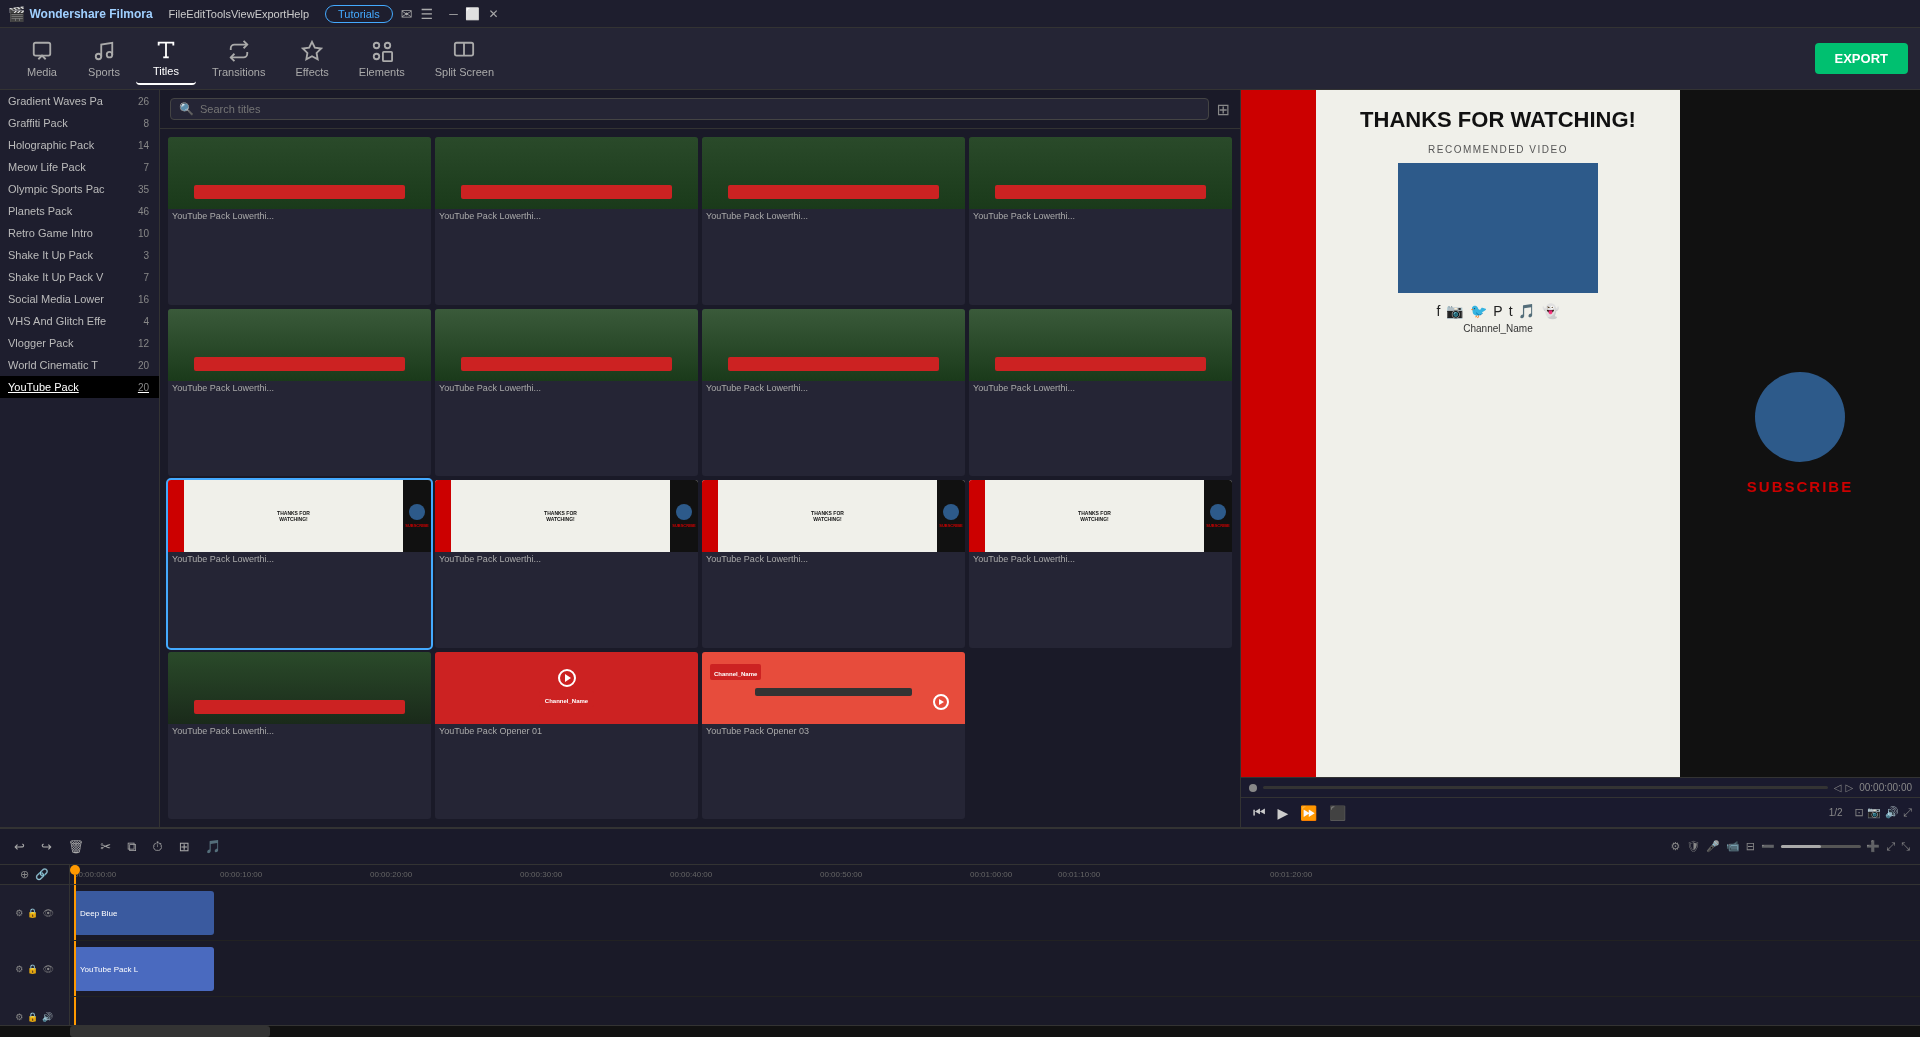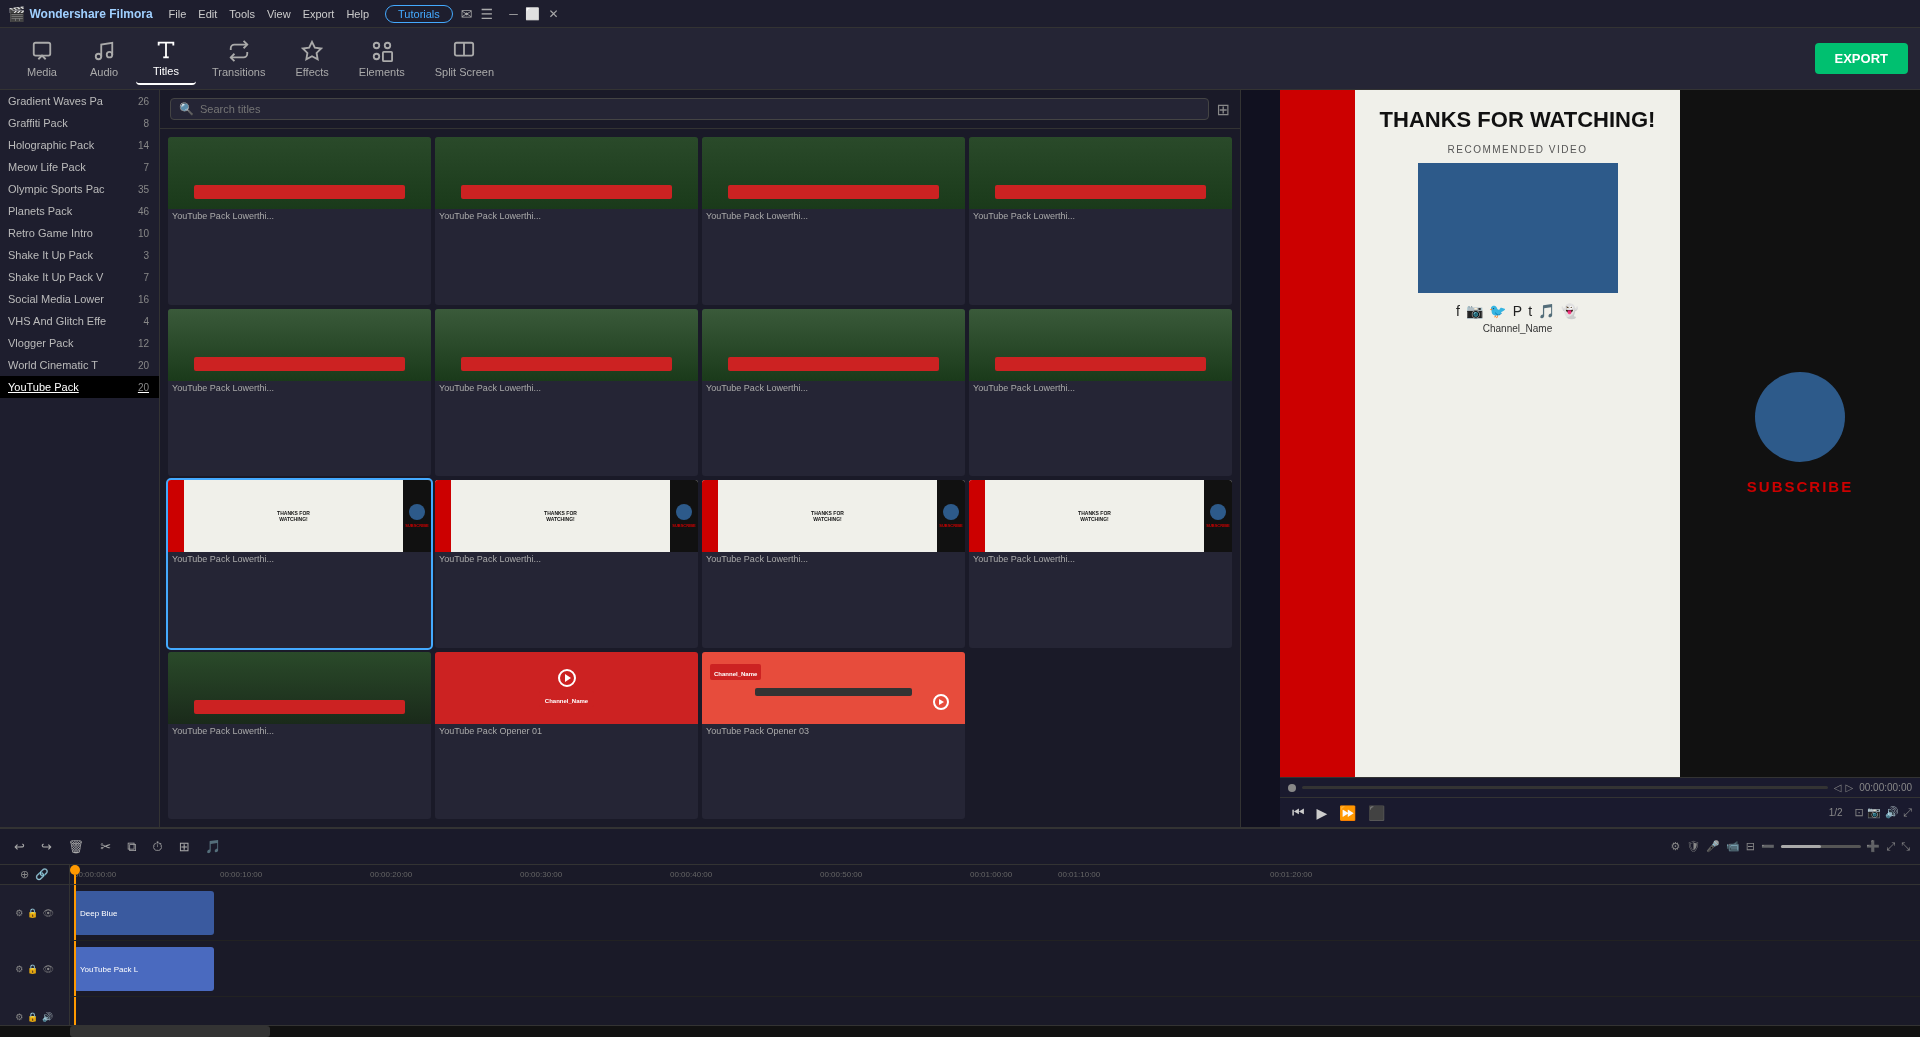--- a/index.html
+++ b/index.html
@@ -1,21 +1,21 @@
 <!DOCTYPE html>
 <html><head>
   <meta charset="utf-8">
   <style>
     * { box-sizing: border-box; margin: 0; padding: 0; }
     body { background: #1a1a2e; color: #ccc; font-family: 'Segoe UI', sans-serif; font-size: 12px; overflow: hidden; width: 1920px; height: 1037px; }
 
     
     .topbar { background: #1e1e2e; height: 28px; display: flex; align-items: center; padding: 0 8px; gap: 16px; border-bottom: 1px solid #333; }
     .topbar .app-name { color: #a0d0ff; font-size: 12px; font-weight: 600; display: flex; align-items: center; gap: 4px; }
-    .topbar .menu-items { display: flex; gap: 12px; font-size: 11px; color: #ccc; }
+    .topbar .menu-items { display: flex; font-size: 11px; color: #ccc; }
     .topbar .menu-items span { cursor: pointer; }
     .topbar .title { flex: 1; text-align: center; font-size: 11px; color: #aaa; }
     .topbar .actions { display: flex; gap: 8px; align-items: center; }
     .tutorials-btn { background: transparent; border: 1.5px solid #4af; color: #4af; border-radius: 12px; padding: 2px 12px; font-size: 11px; cursor: pointer; }
 
     
     .toolbar { background: #252535; height: 62px; display: flex; align-items: center; padding: 0 12px; gap: 2px; border-bottom: 1px solid #333; }
     .toolbar-item { display: flex; flex-direction: column; align-items: center; justify-content: center; gap: 4px; padding: 6px 14px; cursor: pointer; border-radius: 4px; color: #aaa; font-size: 11px; min-width: 60px; }
     .toolbar-item.active { color: #fff; border-bottom: 2px solid #fff; }
     .toolbar-item svg { width: 22px; height: 22px; }
@@ -43,21 +43,21 @@
     
     .thumb-grid { display: grid; grid-template-columns: repeat(4, 1fr); gap: 4px; padding: 8px; overflow-y: auto; flex: 1; }
     .thumb-grid::-webkit-scrollbar { width: 4px; }
     .thumb-grid::-webkit-scrollbar-track { background: #1a1a2a; }
     .thumb-grid::-webkit-scrollbar-thumb { background: #444; border-radius: 2px; }
     .thumb-item { cursor: pointer; border-radius: 3px; overflow: hidden; background: #252535; }
     .thumb-img { width: 100%; height: 72px; object-fit: cover; position: relative; display: flex; align-items: center; justify-content: center; }
     .thumb-label { padding: 2px 4px 4px; font-size: 9px; color: #aaa; white-space: nowrap; overflow: hidden; text-overflow: ellipsis; }
 
     
-    .preview-panel { width: 680px; background: #111120; border-left: 1px solid #333; display: flex; flex-direction: column; flex-shrink: 0; padding-left: 39px; }
+    .preview-panel { width: 680px; background: #111120; border-left: 1px solid #333; display: flex; flex-direction: column; flex-shrink: 0; }
     .preview-area { flex: 1; display: flex; align-items: center; justify-content: center; background: #0a0a18; position: relative; overflow: hidden; }
     .ctrl-btn { background: none; border: none; color: #ccc; cursor: pointer; font-size: 14px; padding: 2px 4px; }
     .playback-bar { display: flex; align-items: center; padding: 4px 8px; background: #1a1a2e; border-top: 1px solid #333; gap: 4px; }
 
     
     .timeline-section { height: 210px; background: #161625; border-top: 2px solid #333; display: flex; flex-direction: column; }
     .timeline-toolbar { height: 36px; background: #1a1a2a; display: flex; align-items: center; padding: 0 10px; gap: 8px; border-bottom: 1px solid #333; }
     .tl-btn { background: none; border: none; color: #aaa; cursor: pointer; font-size: 13px; padding: 2px 4px; }
     .tl-right { margin-left: auto; display: flex; align-items: center; gap: 6px; }
     .track-controls { width: 70px; background: #1e1e2e; display: flex; align-items: center; justify-content: center; gap: 4px; flex-shrink: 0; border-right: 1px solid #333; padding: 0 4px; }
@@ -100,21 +100,21 @@
         <polyline points="8 21 12 17 16 21"></polyline>
       </svg>
     <span>Media</span>
   </div>
   <div class="toolbar-item">
     <svg viewBox="0 0 24 24" fill="none" stroke="currentColor" stroke-width="2">
         <path d="M9 18V5l12-2v13"></path>
         <circle cx="6" cy="18" r="3"></circle>
         <circle cx="18" cy="16" r="3"></circle>
       </svg>
-    <span>Audio</span>
+    <span>Sports</span>
   </div>
   <div class="toolbar-item active">
     <svg viewBox="0 0 24 24" fill="none" stroke="currentColor" stroke-width="2">
         <path d="M4 7V4h16v3"></path>
         <path d="M9 20h6"></path>
         <path d="M12 4v16"></path>
       </svg>
     <span>Titles</span>
   </div>
   <div class="toolbar-item">

